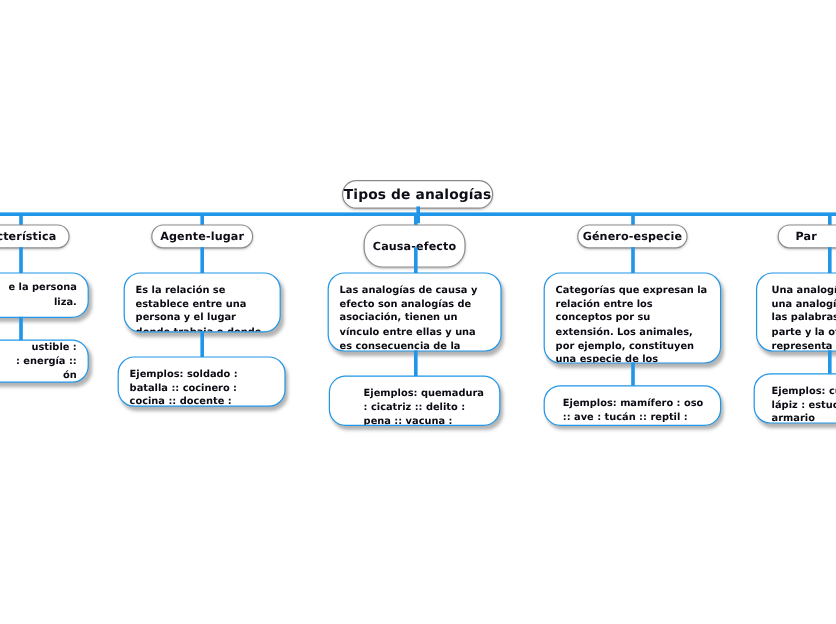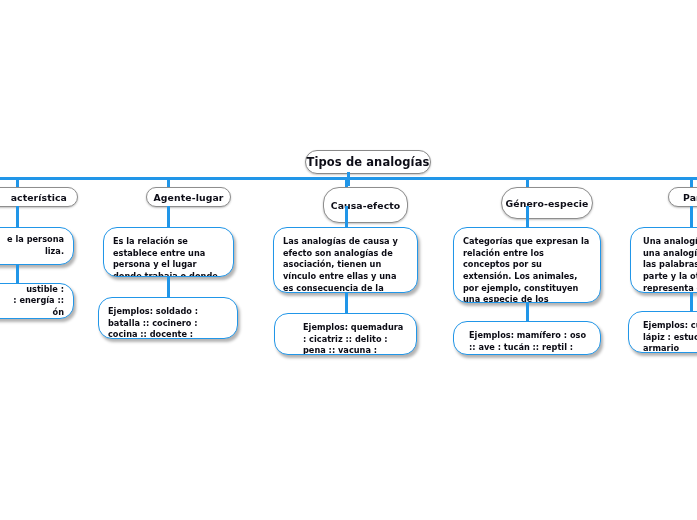--- a/index.html
+++ b/index.html
@@ -13,21 +13,21 @@
   
   .bus{position:absolute;background:#2196e8;height:3px;left:-6px;width:712px;top:177px;}
   .vline{position:absolute;background:#2196e8;width:3px;}
   .stub-root{position:absolute;background:#2196e8;width:3px;left:347px;top:172px;height:14px;}
 
   
   .pill{
     position:absolute;box-sizing:border-box;
     background:#ffffff;border:1.4px solid #8e8e8e;border-radius:16px;
     display:flex;align-items:center;justify-content:center;text-align:center;
-    color:#0d0d17;font-weight:bold;letter-spacing:.1px;margin-left:20px;
+    color:#0d0d17;font-weight:bold;letter-spacing:.1px;
   }
   .root{
     font-size:11.5px;border-radius:18px;border:1.5px solid #8a8a8a;
     box-shadow:0 1px 2px rgba(0,0,0,.22);
   }
   .cat{font-size:9.3px;box-shadow:0 1px 2px rgba(0,0,0,.25);}
 
   .card{
     position:absolute;box-sizing:border-box;background:#ffffff;
     border:1.6px solid #2196e8;border-radius:14px;
@@ -89,21 +89,21 @@
   <div class="vline" style="left:345px;top:206px;height:22px;"></div>
   <div class="card left" style="left:273px;top:227px;width:145px;height:66px;">
     <p>Las analogías de causa y efecto son analogías de asociación, tienen un vínculo entre ellas y una es consecuencia de la otra. Son el ejemplo de que toda acción provoca un efecto.</p>
   </div>
   <div class="vline" style="left:345px;top:292px;height:22px;"></div>
   <div class="card left" style="left:274px;top:313px;width:143px;height:42px;padding-left:28px;">
     <p>Ejemplos: quemadura : cicatriz :: delito : pena :: vacuna : inmunidad</p>
   </div>
 
   <div class="vline" style="left:526px;top:178px;height:10px;"></div>
-  <div class="pill cat" style="left:481px;top:187px;width:92px;height:32px;">
+  <div class="pill cat" style="left:481px;top:187px;width:92px;height:20px;">
     <span>Género-especie</span>
   </div>
   <div class="vline" style="left:526px;top:206px;height:22px;"></div>
   <div class="card left" style="left:453px;top:227px;width:148px;height:76px;">
     <p>Categorías que expresan la relación entre los conceptos por su extensión. Los animales, por ejemplo, constituyen una especie de los organismos; los organismos son el género respecto a los animales.</p>
   </div>
   <div class="vline" style="left:526px;top:302px;height:20px;"></div>
   <div class="card left" style="left:453px;top:321px;width:148px;height:34px;padding-left:15px;">
     <p>Ejemplos: mamífero : oso :: ave : tucán :: reptil : tortuga</p>
   </div>

